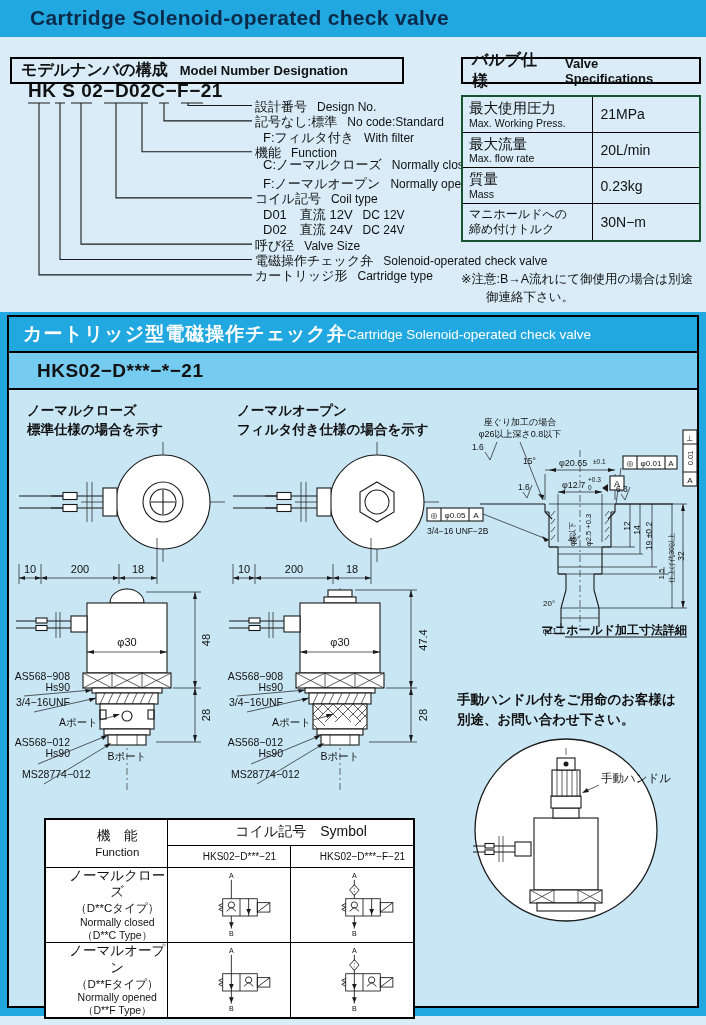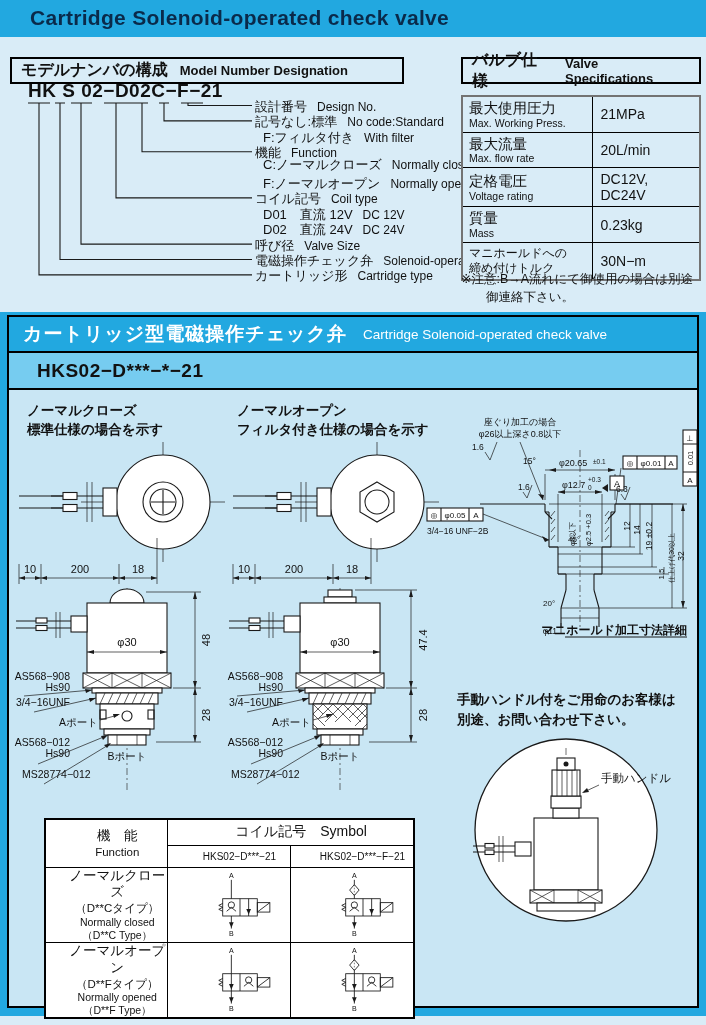--- a/index.html
+++ b/index.html
@@ -25,33 +25,33 @@
   .model-number { left:28px; top:80px; font-size:19px; font-weight:bold; letter-spacing:.5px; }
   .mdl-rows { left:255px; top:98px; width:430px; }
   .mdl-row { position:absolute; left:0; height:15px; display:flex; gap:10px; align-items:baseline; white-space:nowrap;text-align:center; }
   .mdl-row.sub { left:8px; }
   .mdl-jp { font-size:13px; }
   .mdl-en { font-size:12px; }
 
   
   .spec-table { left:461px; top:95px; border-collapse:collapse; background:#D9ECF7; }
   .spec-table td { border:1px solid #000; }
-  .spec-table { border:2px solid #737373; }
+  .spec-table { border:2px solid #14532d; }
   td.sl { width:130px; padding:3px 6px; }
   td.sv { width:108px; padding:3px 8px; font-size:14px; }
   .sj { font-size:14.5px; line-height:1.15; }
   .se { font-size:10.5px; line-height:1.15; }
   .sj2 { font-size:12px; line-height:1.25; }
   .spec-note { left:461px; top:271px; font-size:12.5px; line-height:1.4; }
   .spec-note .l2 { padding-left:25px; }
 
   
   .panel { left:0; top:312px; width:706px; height:704px; background:#22A8E0; padding:3px 7px 8px 7px; }
   .panel-inner { border:2px solid #000; height:100%; display:flex; flex-direction:column; }
-  .panel-head { height:36px; flex:0 0 36px; display:flex; align-items:center; gap:16px;
+  .panel-head { height:36px; flex:0 0 36px; display:flex; align-items:center; 
                 padding-left:14px; border-bottom:2px solid #000; color:#fff; }
   .panel-head .jp { font-size:19px; font-weight:bold; letter-spacing:1px; }
   .panel-head .en { font-size:13.5px; }
   .model-bar { height:37px; flex:0 0 37px; background:#76CCF0; border-bottom:2px solid #000;
                display:flex; align-items:center; padding-left:28px; font-size:19px; font-weight:bold; letter-spacing:.5px; }
   .panel-content { position:relative; flex:1; background:#C9E6F4; }
 
   .cap { position:absolute; font-size:13.5px; font-weight:bold; line-height:1.4; }
   .note-bold { position:absolute; font-size:13.5px; font-weight:bold; line-height:1.5; }
 
@@ -165,27 +165,20 @@
           <div class="se">Max. Working Press.</div>
         </td>
     <td class="sv">21MPa</td>
   </tr>
   <tr>
     <td class="sl">
           <div class="sj">最大流量</div>
           <div class="se">Max. flow rate</div>
         </td>
     <td class="sv">20L/min</td>
-  </tr>
-  <tr>
-    <td class="sl">
-          <div class="sj">定格電圧</div>
-          <div class="se">Voltage rating</div>
-        </td>
-    <td class="sv">DC12V, DC24V</td>
   </tr>
   <tr>
     <td class="sl">
           <div class="sj">質量</div>
           <div class="se">Mass</div>
         </td>
     <td class="sv">0.23kg</td>
   </tr>
   <tr>
     <td class="sl">

